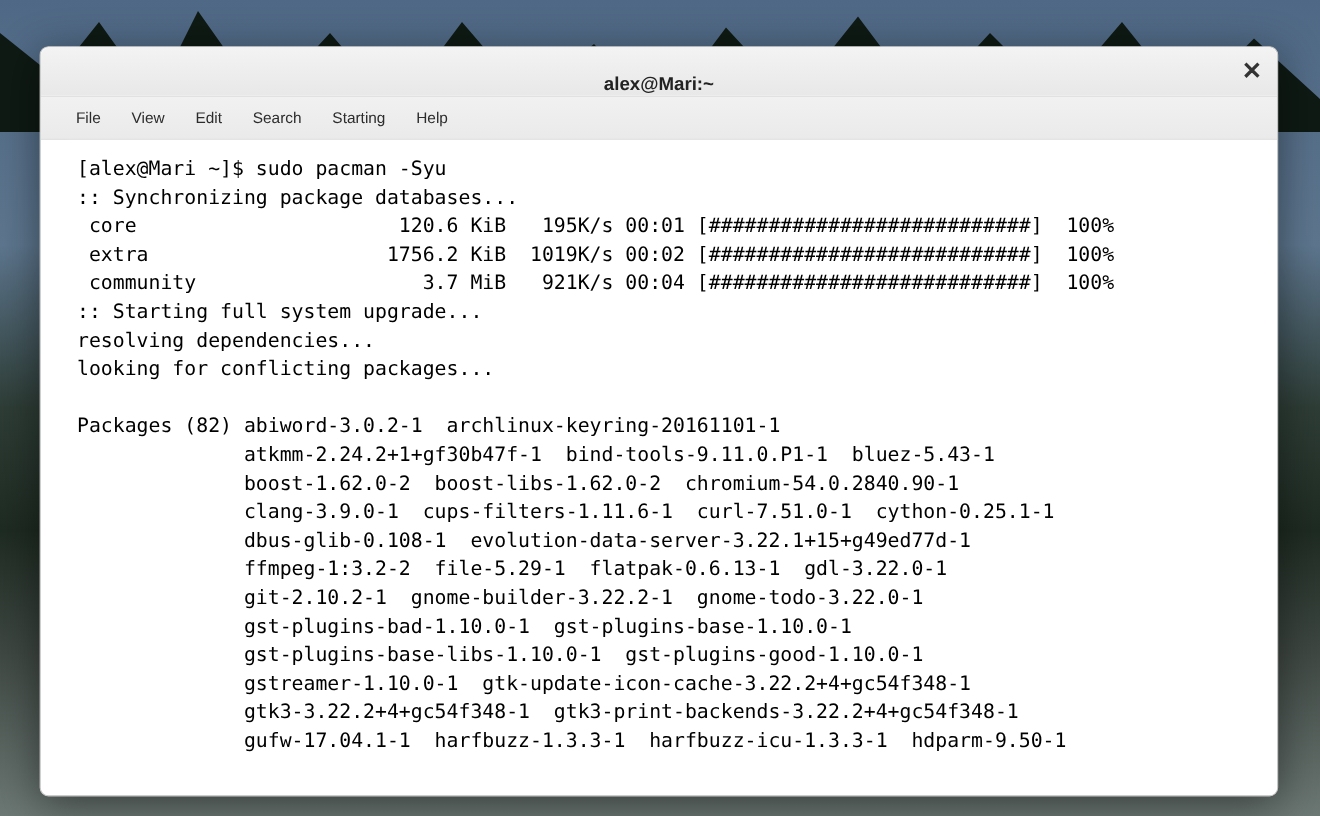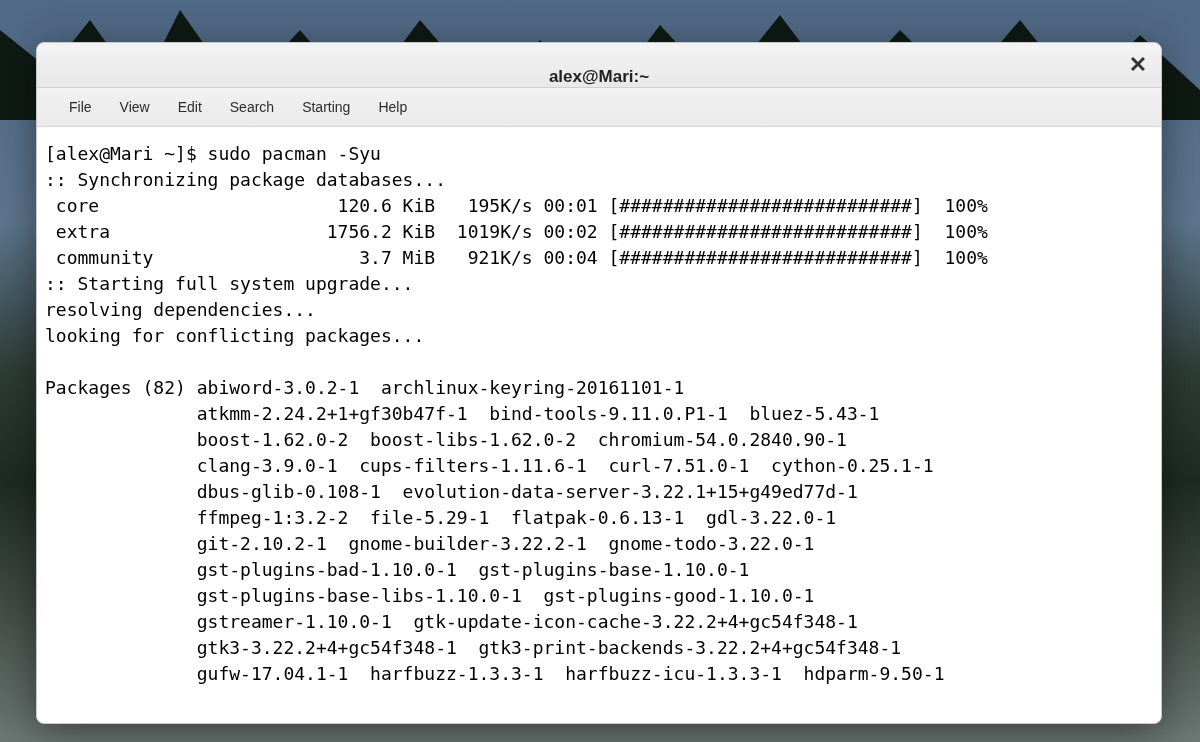--- a/index.html
+++ b/index.html
@@ -83,20 +83,21 @@
   .menubar .menu-item {
     padding: 6px 14px;
     cursor: pointer;
     border-radius: 3px;
   }
 
   .term-area {
     flex: 1;
     position: relative;
     overflow: hidden;
+    margin-left: 25px;
   }
   .term {
     position: absolute;
     inset: 0;
     overflow-y: auto;
     padding: 14px 8px 12px 8px;
     font-family: "DejaVu Sans Mono","Liberation Mono","Consolas",monospace;
     font-size: 18px;
     line-height: 26px;
     color: #000;

